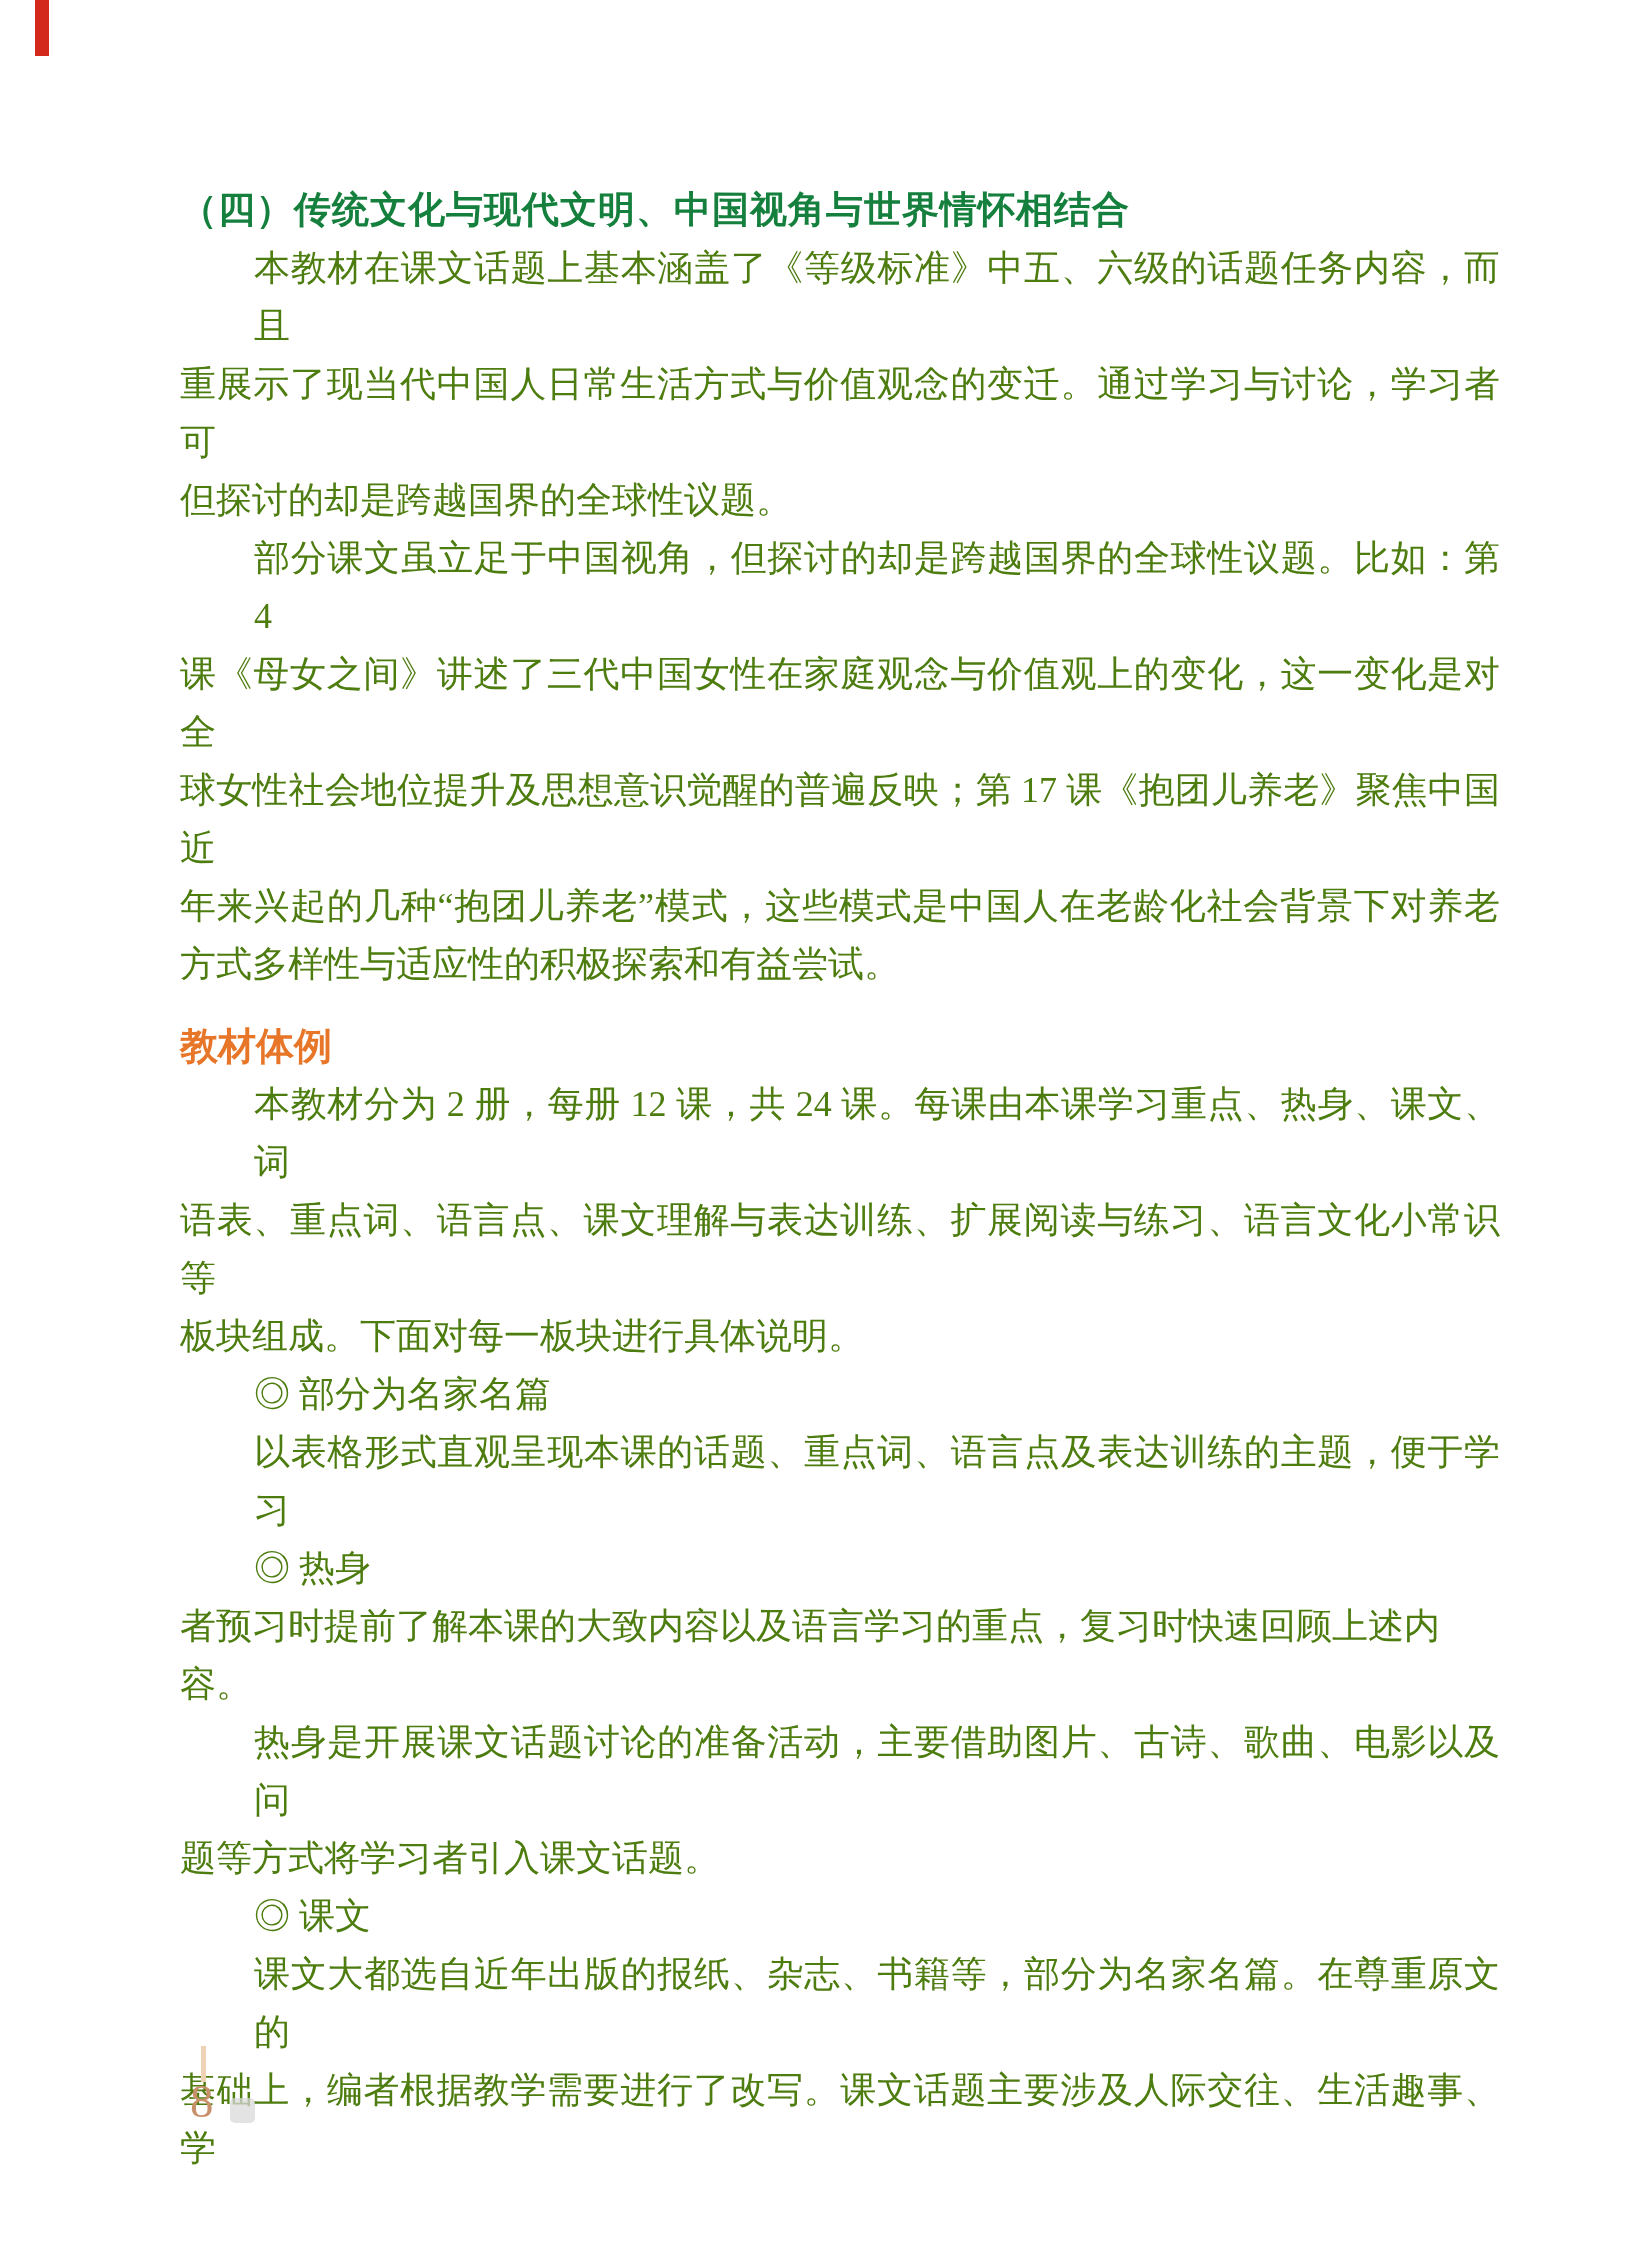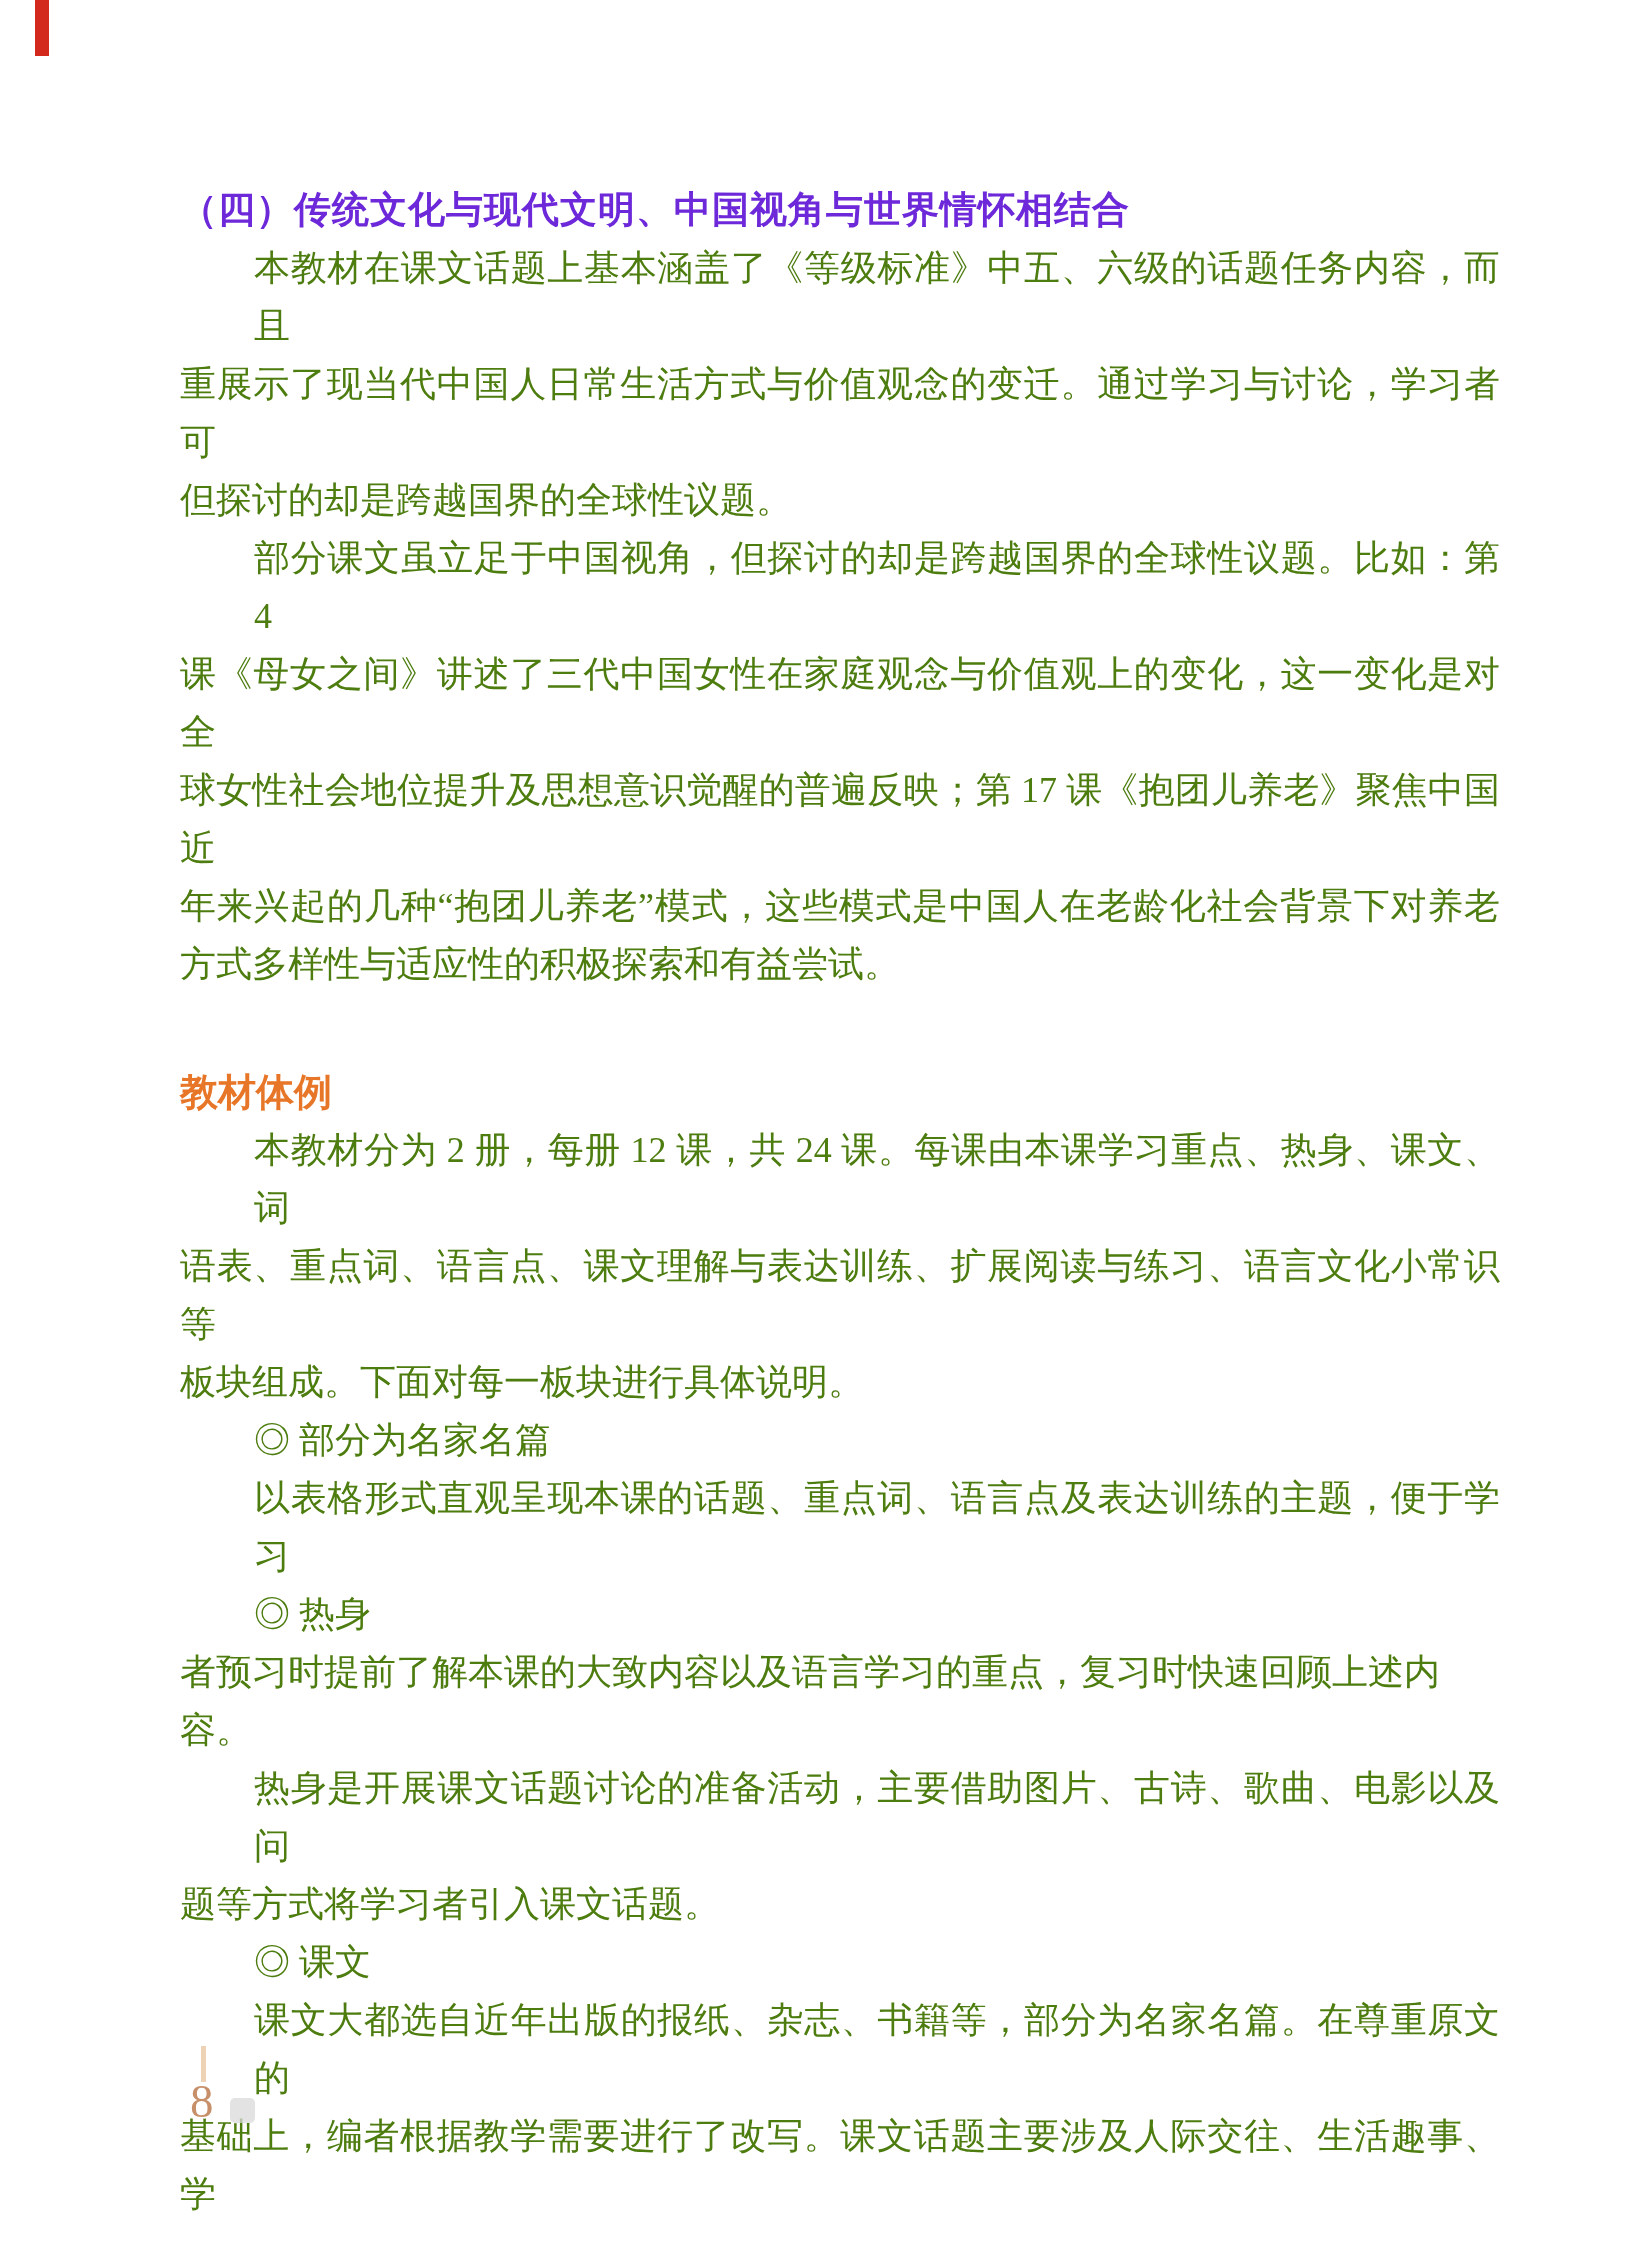--- a/index.html
+++ b/index.html
@@ -39,29 +39,29 @@
     text-align: justify;
     text-align-last: justify;
   }
   .line.indent {
     padding-left: 74px;
   }
   .line.heading-bold {
     font-family: "Liberation Sans", sans-serif;
     font-weight: 700;
     font-size: 37px;
-    color: #6d28d9;
+    color: #15803d;
     letter-spacing: 1px;
   }
   .line.heading-orange {
     font-family: "Liberation Sans", sans-serif;
     font-weight: 700;
     font-size: 38px;
     color: #e87628;
-    margin-top: 70px;
+    margin-top: 24px;
   }
   .line.bullet {
     padding-left: 74px;
   }
   .page-tick {
     position: absolute;
     left: 201px;
     top: 2046px;
     width: 5px;
     height: 36px;

